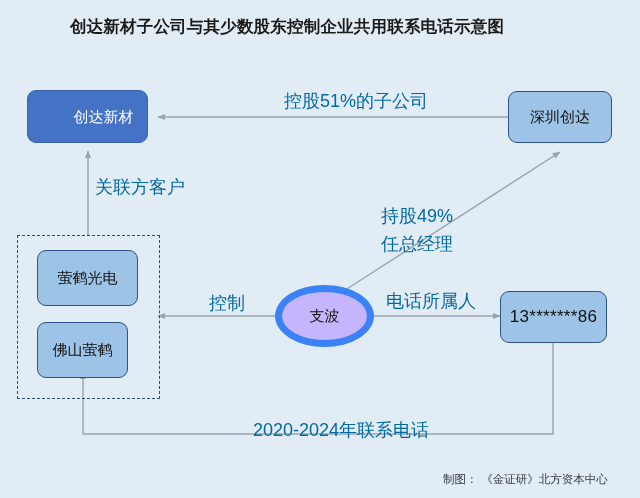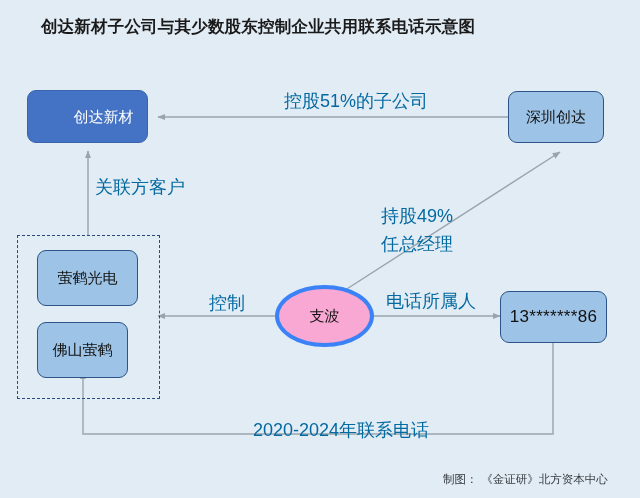--- a/index.html
+++ b/index.html
@@ -30,20 +30,21 @@
   .title {
     position: absolute;
     left: 0;
     top: 16px;
     width: 516px;
     text-align: center;
     font-size: 16.5px;
     font-weight: bold;
     color: #1a1a1a;
     letter-spacing: 0.2px;
+    padding-left: 29px;
   }
 
   .node {
     position: absolute;
     box-sizing: border-box;
     display: flex;
     align-items: center;
     justify-content: center;
     font-size: 15px;
     text-align: center;
@@ -60,22 +61,22 @@
 
   
   .node-secondary {
     background: #9dc3e6;
     border: 1px solid #2e5388;
     border-radius: 9px;
     color: #111111;
   }
 
   .node-ellipse {
-    background: #f9a8d4;
-    border: 4px solid #3b82f6;
+    background: #c4b5fd;
+    border: 7px solid #3b82f6;
     border-radius: 50%;
     color: #111111;
   }
 
   .node-phone {
     font-size: 17px;
     letter-spacing: 0.3px;
   }
 
   .group-box {
@@ -132,21 +133,21 @@
 
     <polyline points="553,343 553,434 83,434 83,372" fill="none" stroke="#9aa4ad" stroke-width="1.4" marker-end="url(#arrow-gray)"></polyline>
   </svg>
 
   <div class="group-box" style="left:17px; top:235px; width:143px; height:164px;"></div>
 
   <div class="node node-primary" style="left:27px; top:90px; width:121px; height:53px;padding-left:32px;">
     <span>创达新材</span>
   </div>
 
-  <div class="node node-secondary" style="left:508px; top:91px; width:96px; height:52px;">
+  <div class="node node-secondary" style="left:508px; top:91px; width:104px; height:52px;">
     <span>深圳创达</span>
   </div>
 
   <div class="node node-secondary" style="left:37px; top:250px; width:101px; height:56px;">
     <span>萤鹤光电</span>
   </div>
 
   <div class="node node-secondary" style="left:37px; top:322px; width:91px; height:56px;font-family:Liberation Serif, serif;">
     <span>佛山萤鹤</span>
   </div>

